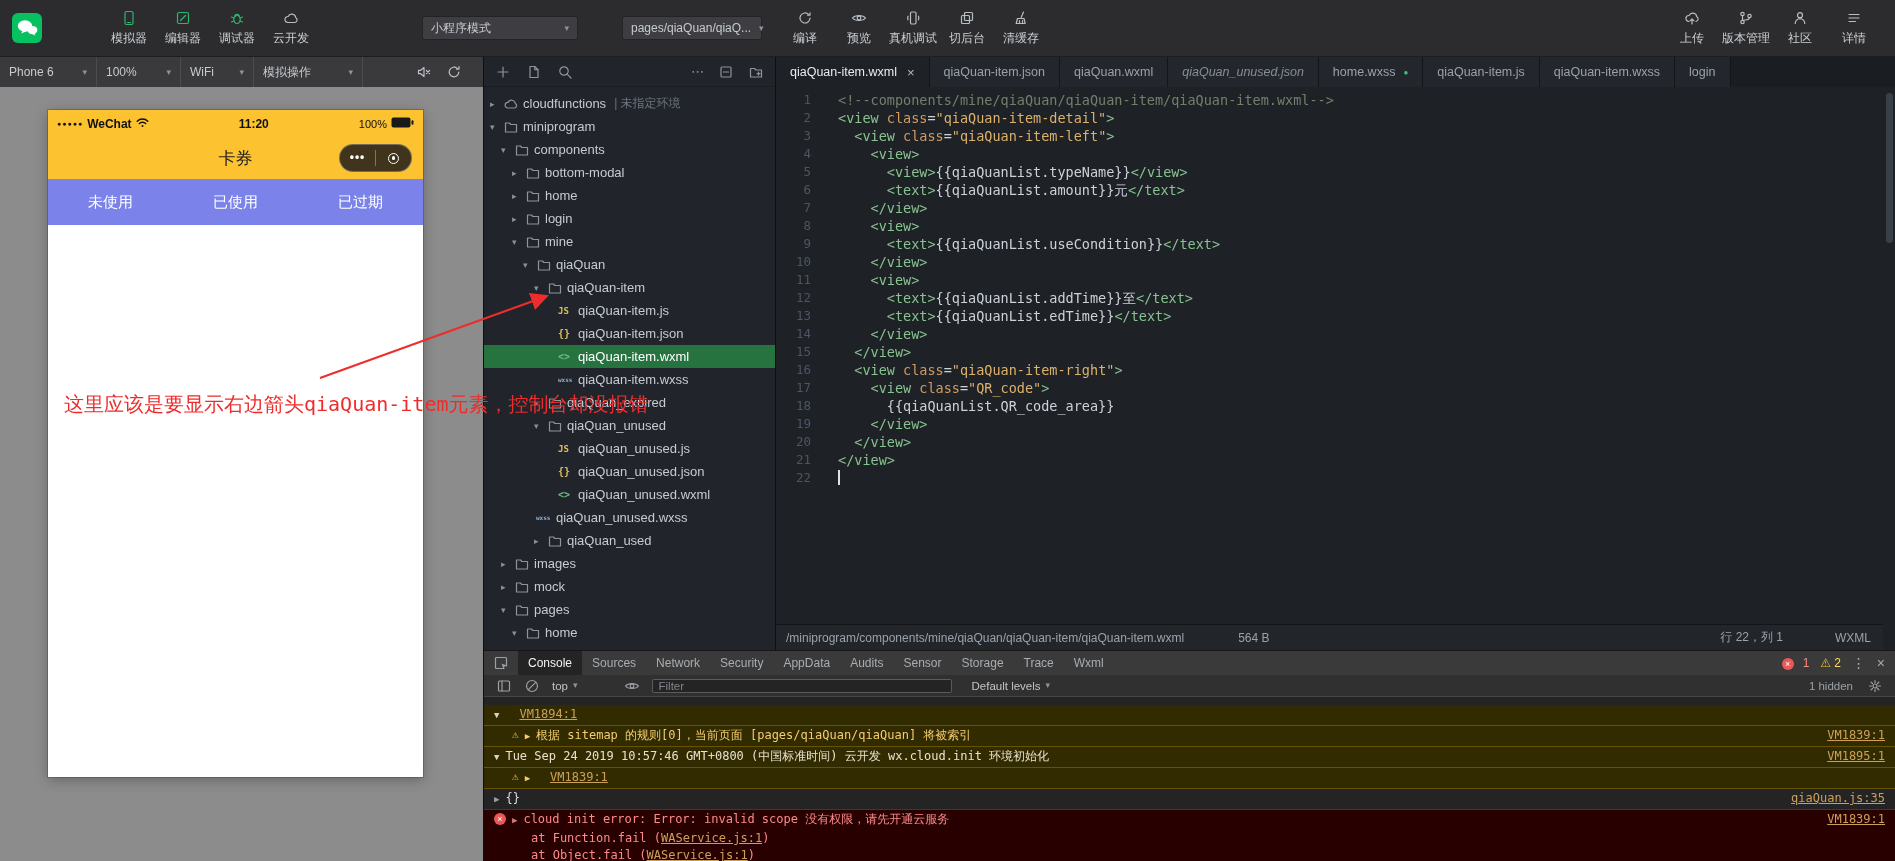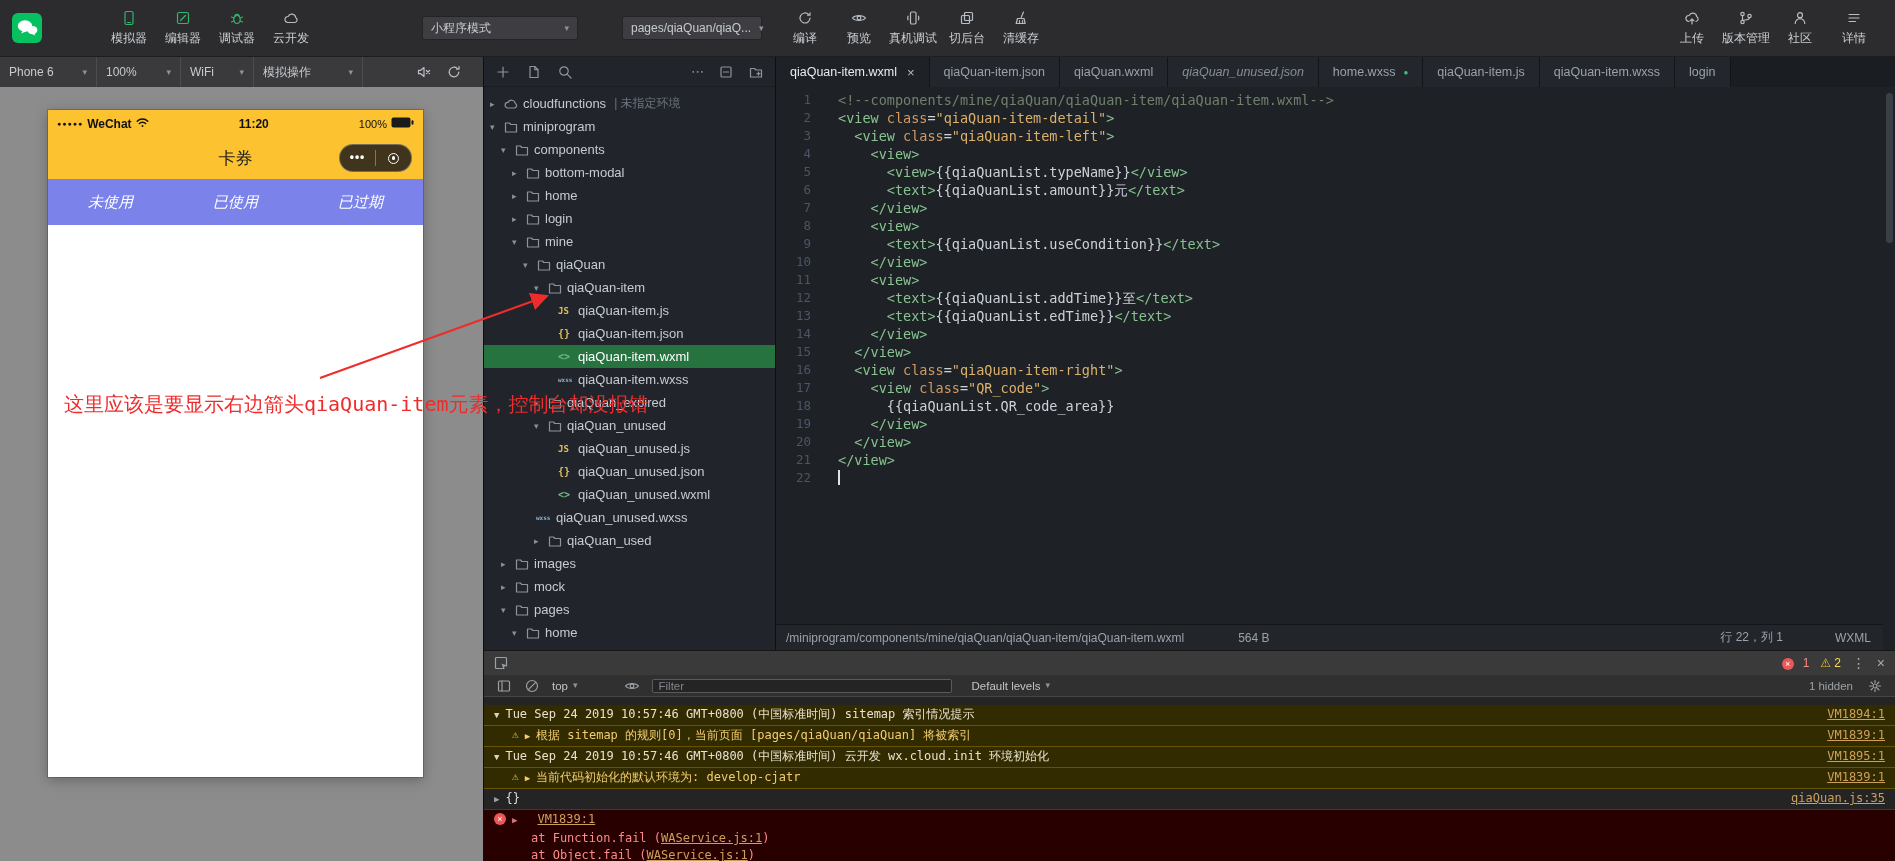--- a/index.html
+++ b/index.html
@@ -346,21 +346,21 @@
             <span class="cap-half cap-dots">•••</span>
             <span class="cap-div"></span>
             <span class="cap-half">
                 <span class="cap-ring">
                   <span class="cap-dot"></span>
                 </span>
               </span>
           </div>
         </div>
       </div>
-      <div id="phone-tabs" style="background: rgb(123, 131, 235); font-style: italic;">
+      <div id="phone-tabs" style="background: rgb(123, 131, 235);">
           <div class="ptab">未使用</div>
           <div class="ptab">已使用</div>
           <div class="ptab">已过期</div>
         </div>
       <div id="phone-body"></div>
     </div>
   </section>
 
   <section id="tree-panel">
     <div id="tree-toolbar">
@@ -677,20 +677,32 @@
   </section>
 
   <section id="console-panel">
     <div id="console-tabbar">
       <span id="ct-inspect">
           <svg width="16" height="16" viewBox="0 0 16 16" fill="none" stroke="currentColor" stroke-width="1.2" stroke-linecap="round" stroke-linejoin="round">
             <path d="M11 13.5 H3.5 a1 1 0 0 1-1-1 v-9 a1 1 0 0 1 1-1 h9 a1 1 0 0 1 1 1 V11"></path>
             <path d="M8.5 8.5 L14 10.5 L11.6 11.6 L10.5 14 z" fill="currentColor" stroke="none"></path>
           </svg>
         </span>
+      <div id="ctabs">
+          <div class="ctab active">Console</div>
+          <div class="ctab">Sources</div>
+          <div class="ctab">Network</div>
+          <div class="ctab">Security</div>
+          <div class="ctab">AppData</div>
+          <div class="ctab">Audits</div>
+          <div class="ctab">Sensor</div>
+          <div class="ctab">Storage</div>
+          <div class="ctab">Trace</div>
+          <div class="ctab">Wxml</div>
+        </div>
       <div class="cb-right">
         <span class="err-badge">
           <span class="err-ic">×</span>
           <span>1</span>
         </span>
         <span class="warn-badge">
           <span class="warn-glyph">⚠</span>
           <span>2</span>
         </span>
         <span class="kebab">⋮</span>
@@ -731,49 +743,48 @@
             <svg width="16" height="16" viewBox="0 0 16 16" fill="none" stroke="currentColor" stroke-width="1.2" stroke-linecap="round" stroke-linejoin="round">
               <circle cx="8" cy="8" r="2"></circle>
               <path d="M8 2.5 v2 M8 11.5 v2 M2.5 8 h2 M11.5 8 h2 M4.1 4.1 l1.4 1.4 M10.5 10.5 l1.4 1.4 M11.9 4.1 l-1.4 1.4 M5.5 10.5 l-1.4 1.4"></path>
             </svg>
           </span>
       </div>
     </div>
     <div id="console-rows">
         <div class="crow warn-group">
           <span class="ccaret">▼</span>
-          <span class="ctext">Tue Sep 24 2019 10:57:46 GMT+0800 (中国标准时间) sitemap 索引情况提示</span>
           <span class="csrc">VM1894:1</span>
         </div>
         <div class="crow warning">
           <span class="warn-ic">⚠</span>
           <span class="ccaret">▶</span>
           <span class="ctext">根据 sitemap 的规则[0]，当前页面 [pages/qiaQuan/qiaQuan] 将被索引</span>
           <span class="csrc">VM1839:1</span>
         </div>
         <div class="crow warn-group">
           <span class="ccaret">▼</span>
           <span class="ctext">Tue Sep 24 2019 10:57:46 GMT+0800 (中国标准时间) 云开发 wx.cloud.init 环境初始化</span>
           <span class="csrc">VM1895:1</span>
         </div>
         <div class="crow warning">
           <span class="warn-ic">⚠</span>
           <span class="ccaret">▶</span>
-          <span class="ctext">当前代码初始化的默认环境为: develop-cjatr</span>
           <span class="csrc">VM1839:1</span>
         </div>
         <div class="crow log">
           <span class="ccaret">▶</span>
           <span class="ctext">{}</span>
           <span class="csrc">qiaQuan.js:35</span>
         </div>
         <div class="crow error">
           <div class="err-line">
             <span class="err-ic">×</span>
             <span class="ccaret">▶</span>
+            <span class="ctext">cloud init error:  Error: invalid scope 没有权限，请先开通云服务</span>
             <span class="csrc">VM1839:1</span>
           </div>
           <div class="stack"><span>at Function.fail (</span><span class="lnk">WAService.js:1</span><span>)</span></div>
           <div class="stack"><span>at Object.fail (</span><span class="lnk">WAService.js:1</span><span>)</span></div>
         </div>
       </div>
   </section>
 
   <div id="annotation-layer">
     <svg id="annotation-arrow" width="1895" height="861">

